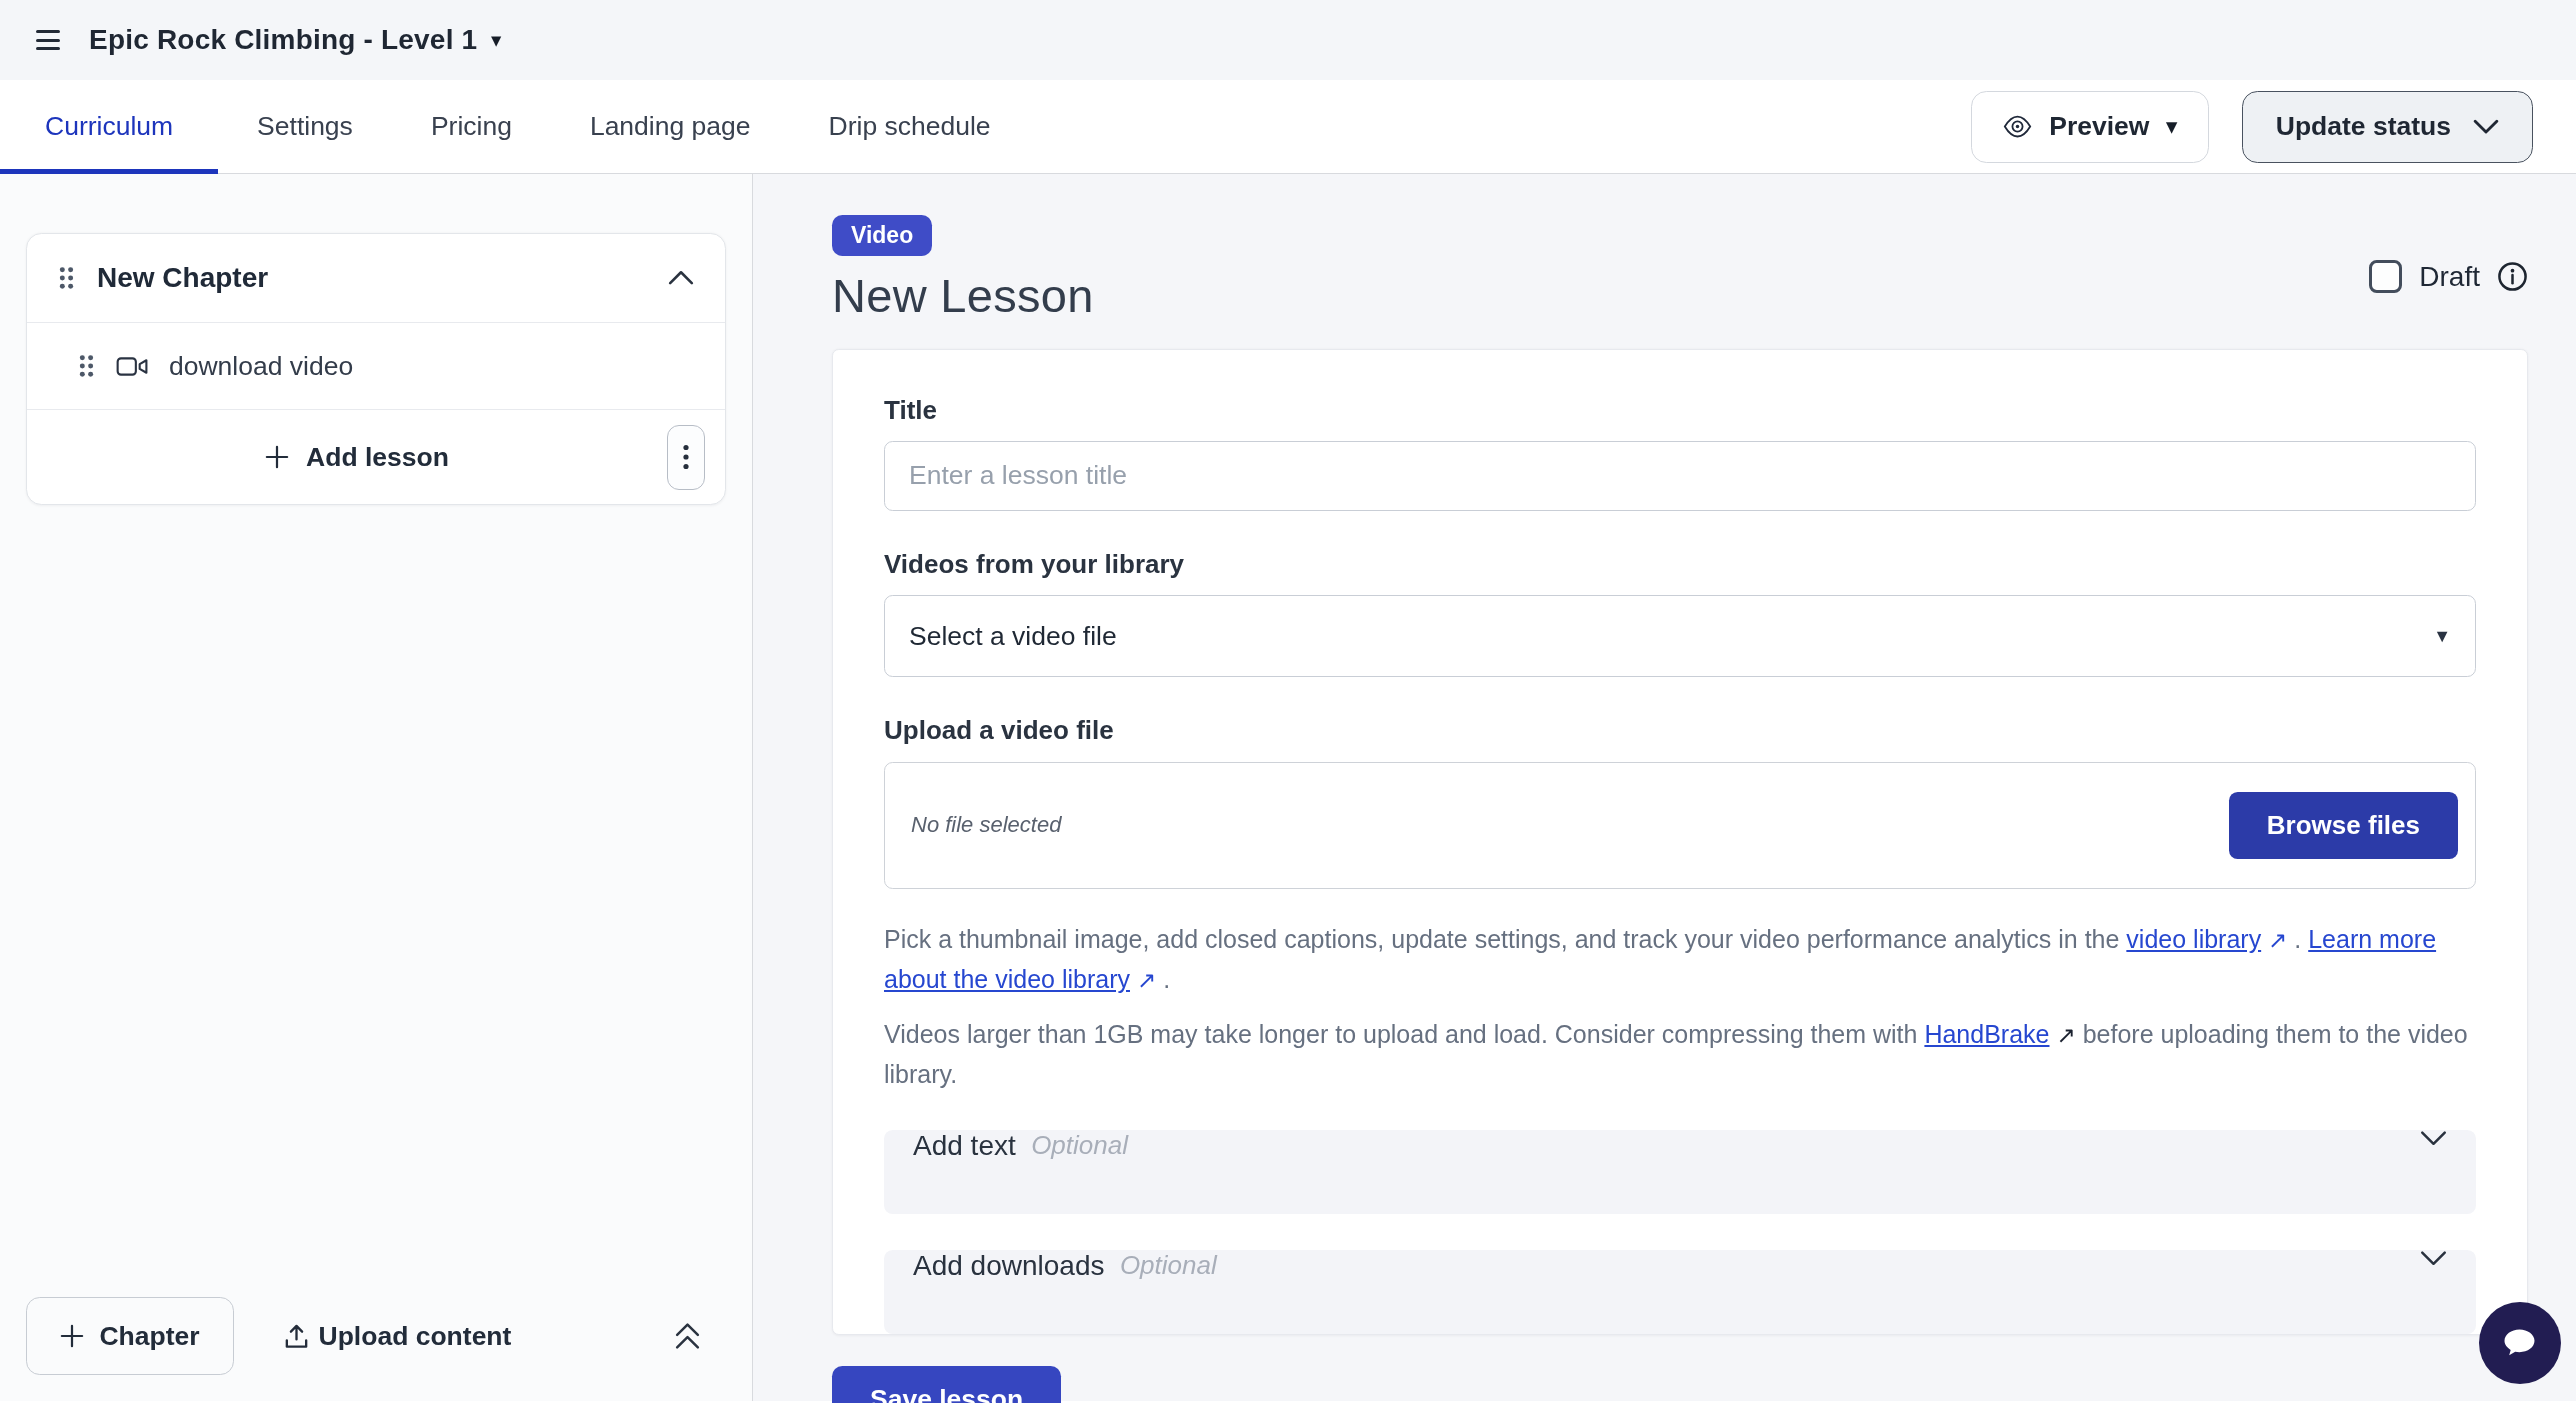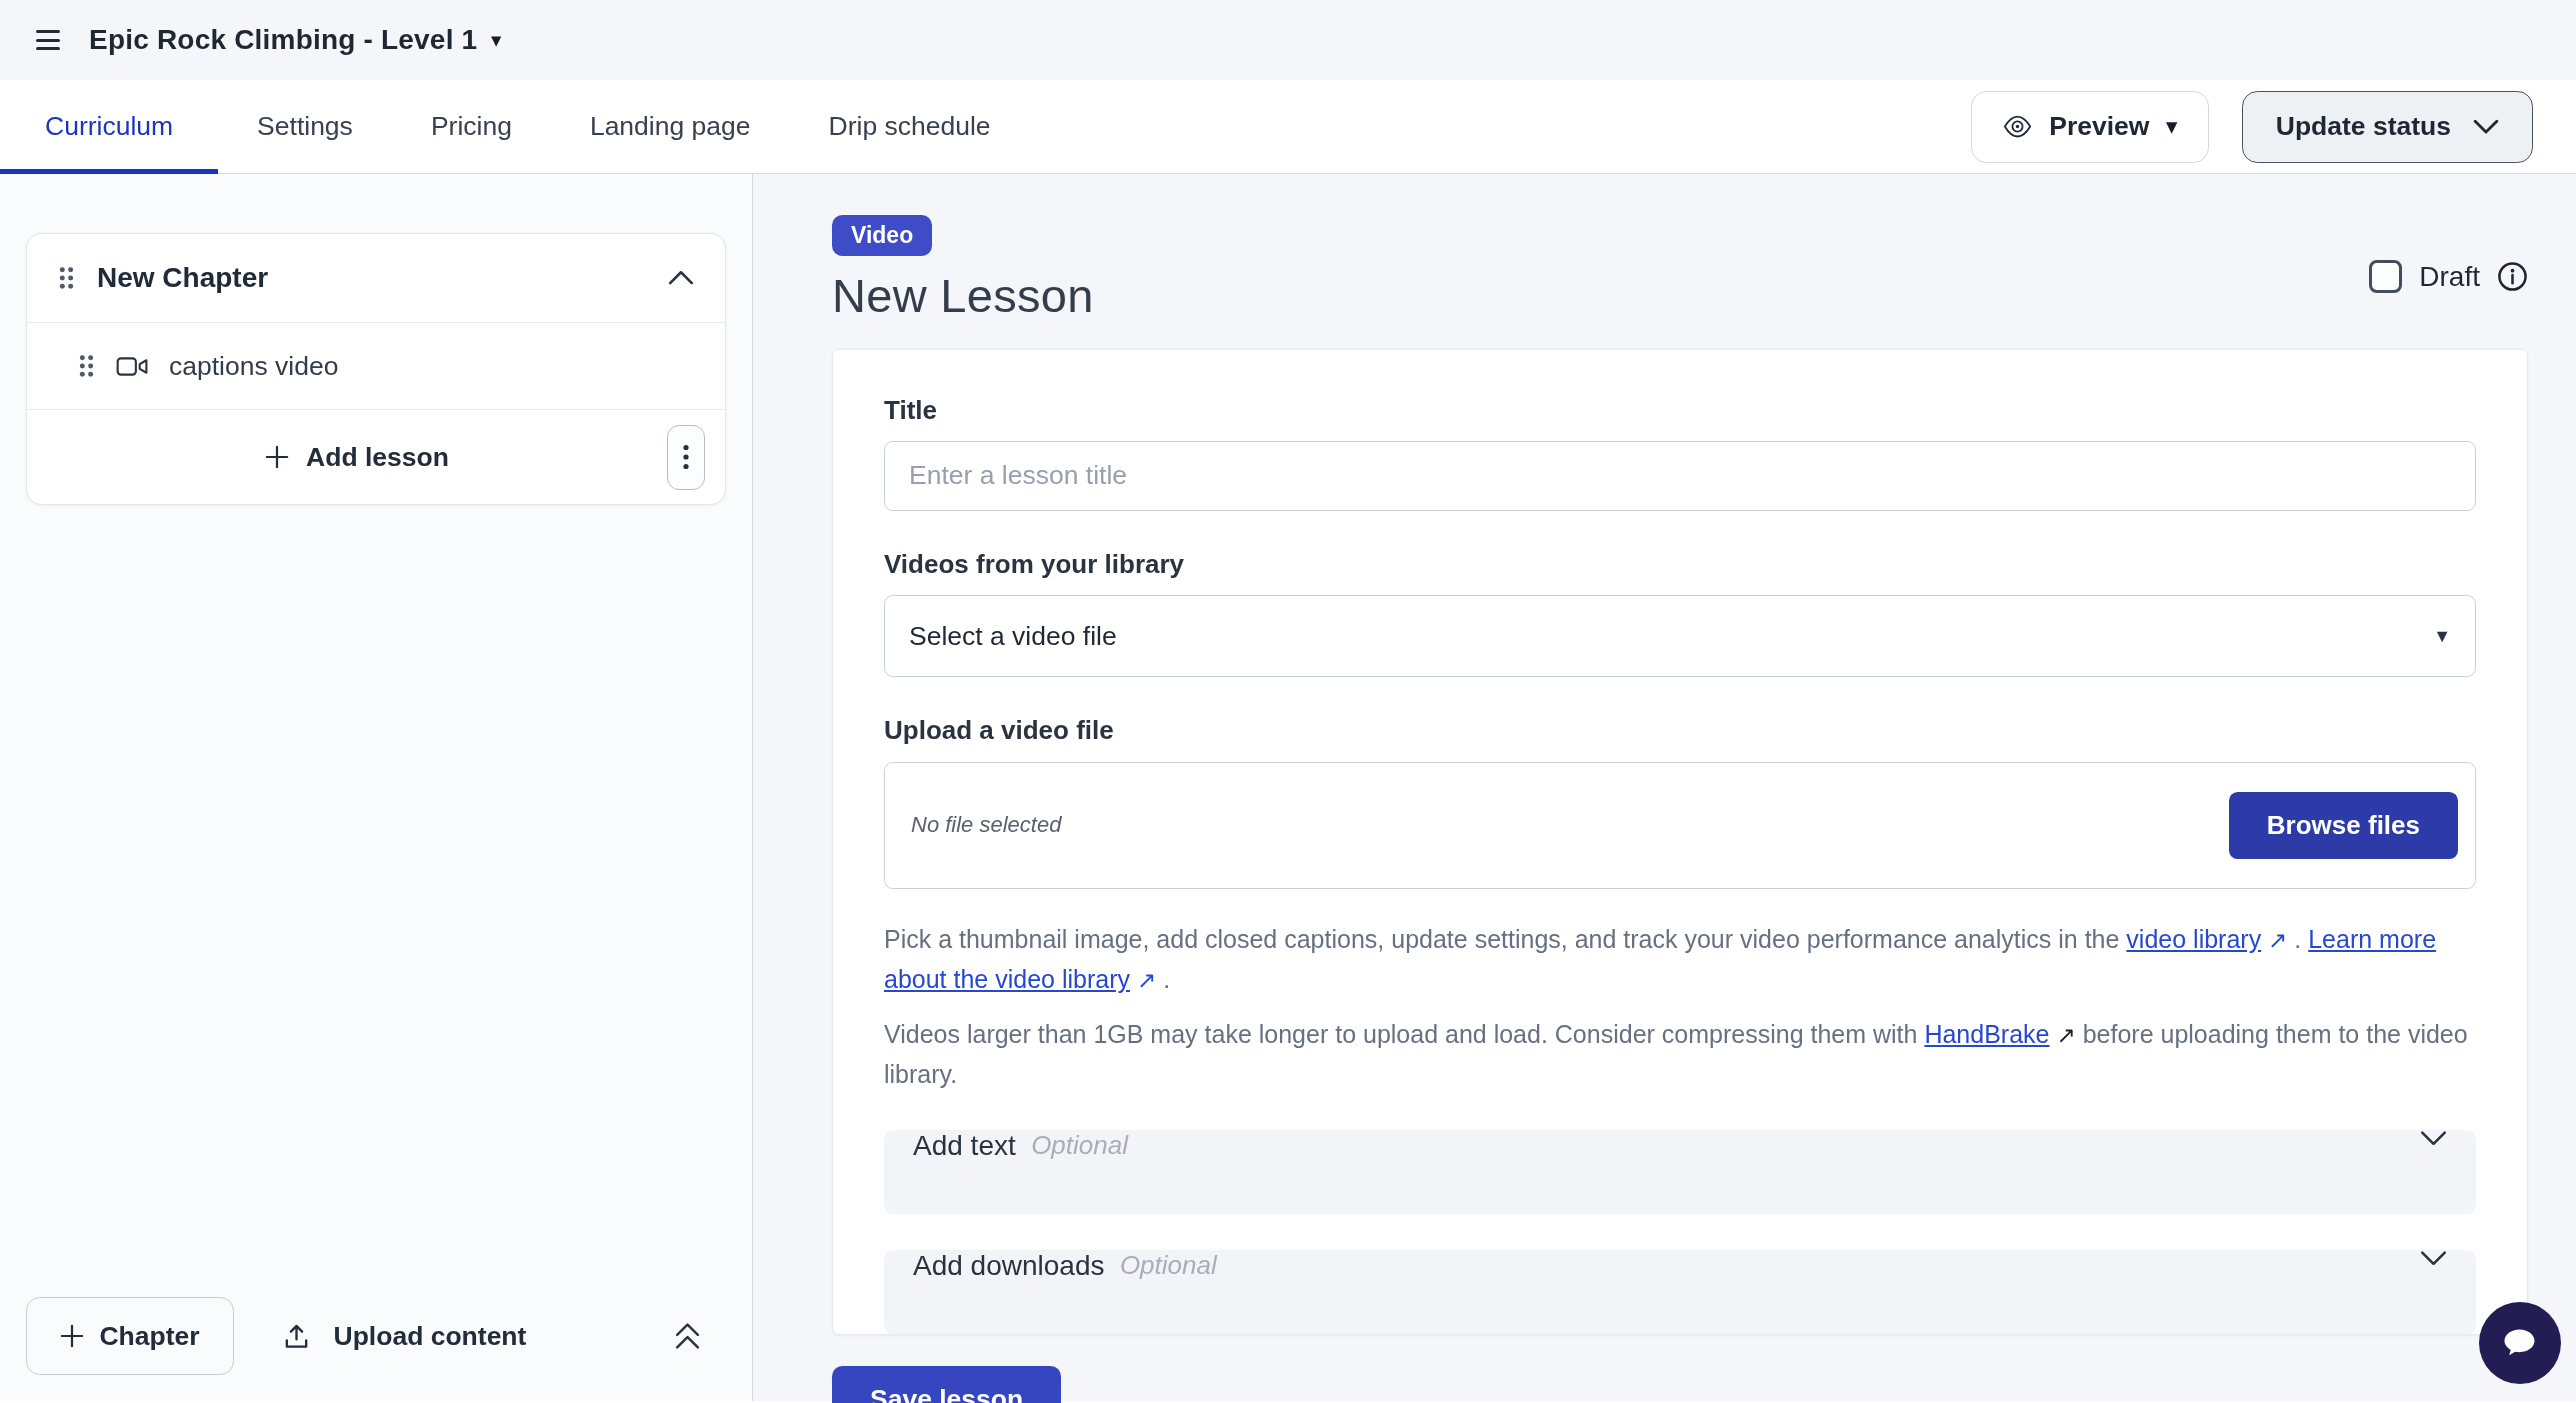--- a/index.html
+++ b/index.html
@@ -81,21 +81,21 @@
   .sidebar-bottom {
     position:absolute; left:26px; right:50px; bottom:26px;
     display:flex; align-items:center;
   }
   .btn-chapter {
     display:flex; align-items:center; gap:15.4px; height:78px; padding:0 33px;
     border:1.7px solid #c7ccd3; border-radius:13.7px; background:transparent; cursor:pointer;
     font-size:26.5px; font-weight:700; color:#222c3a;
   }
   .upload-content {
-    display:flex; align-items:center; gap:23px; margin-left:48px; cursor:pointer;
+    display:flex; align-items:center; gap:8px; margin-left:48px; cursor:pointer;
     font-size:26.5px; font-weight:700; color:#222c3a;
   }
   .collapse-all { margin-left:auto; cursor:pointer; display:flex; }
 
   
   .main { flex:1; background:#f5f6f9; padding:41px 48px 0 79px; position:relative; }
   .lesson-header { display:flex; justify-content:space-between; align-items:flex-start; }
   .type-badge {
     display:inline-block; background:#3f4cc7; color:#ffffff; font-size:23px; font-weight:700;
     padding:6.8px 19px; border-radius:10.3px;
@@ -248,21 +248,21 @@
                 <circle cx="13.5" cy="22" r="2.7"></circle>
               </g>
             </svg>
         </span>
         <span class="icon">
           <svg width="33" height="23" viewBox="0 0 34 24">
               <rect x="1.5" y="3.5" width="19" height="17" rx="3.5" fill="none" stroke="#2a3342" stroke-width="2.2"></rect>
               <path d="M24.5 14.5v-5l7-4v13z" fill="none" stroke="#2a3342" stroke-width="2.2" stroke-linejoin="round"></path>
             </svg>
         </span>
-        <span class="lesson-title">captions video</span>
+        <span class="lesson-title">download video</span>
       </div>
       <div class="chapter-footer">
         <div class="add-lesson">
           <span class="icon">
             <svg width="24" height="24" viewBox="0 0 26 26">
                 <path d="M13 2v22M2 13h22" fill="none" stroke="#222c3a" stroke-width="2.4" stroke-linecap="round"></path>
               </svg>
           </span>
           <span>Add lesson</span>
         </div>

